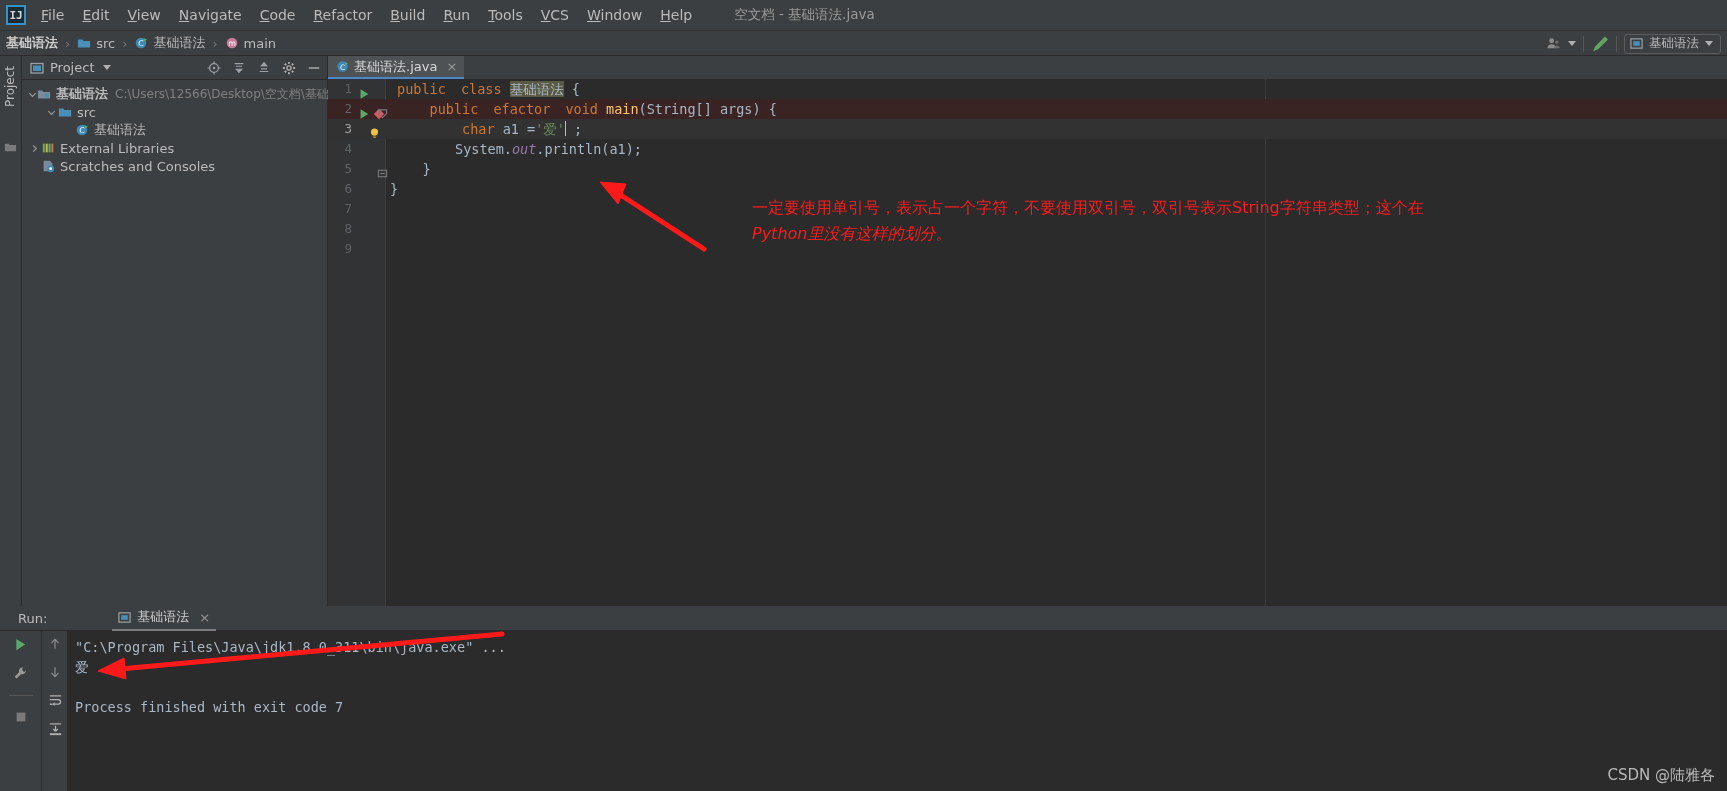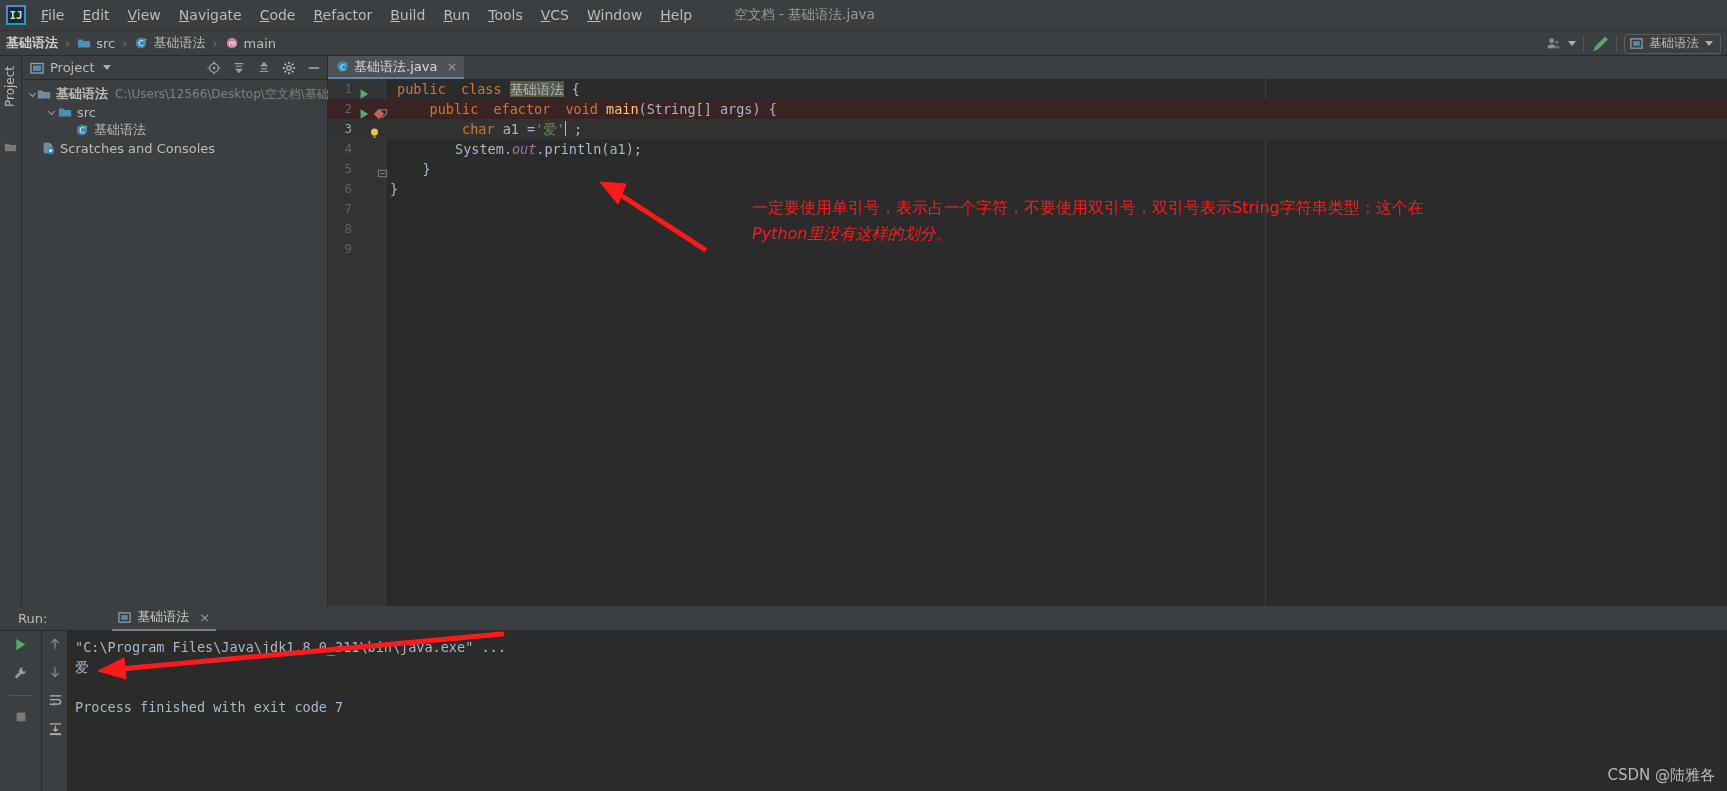--- a/index.html
+++ b/index.html
@@ -335,20 +335,34 @@
         <div class="tnode" style="padding-left: 40px;">
           <span class="tarrow"></span>
           <span class="ico"><svg width="14" height="14" viewBox="0 0 16 16">
               <circle cx="8" cy="8" r="6" fill="#3c8ab5"></circle>
               <text x="8" y="11.4" font-size="9" fill="#fff" text-anchor="middle" font-family="DejaVu Sans, sans-serif">C</text>
               <path d="M11 2.2 l4 2 l-4 2z" fill="#62a866"></path>
             </svg></span>
           <span class="tlabel">基础语法</span>
         </div>
         <div class="tnode" style="padding-left: 6px;">
+          <span class="tarrow">
+            <svg width="9" height="9" viewBox="0 0 10 10">
+              <path d="M3.5 1.5 L7 5 L3.5 8.5" stroke="#9a9a9a" stroke-width="1.3" fill="none"></path>
+            </svg>
+          </span>
+          <span class="ico"><svg width="14" height="14" viewBox="0 0 16 16">
+              <rect x="2" y="3" width="2.4" height="10" fill="#62a866"></rect>
+              <rect x="5.3" y="3" width="2.4" height="10" fill="#d1b24a"></rect>
+              <rect x="8.6" y="3" width="2.4" height="10" fill="#62a866"></rect>
+              <rect x="11.9" y="3" width="2.1" height="10" fill="#c97b4a"></rect>
+            </svg></span>
+          <span class="tlabel">External Libraries</span>
+        </div>
+        <div class="tnode" style="padding-left: 6px;">
           <span class="tarrow"></span>
           <span class="ico"><svg width="14" height="14" viewBox="0 0 16 16">
               <path d="M3 2h7l3 3v9H3z" fill="#7a8a99"></path>
               <circle cx="11" cy="11" r="4" fill="#3c8ab5"></circle>
               <circle cx="11" cy="11" r="1.6" fill="#fff"></circle>
             </svg></span>
           <span class="tlabel">Scratches and Consoles</span>
         </div>
       </div>
   </div>

